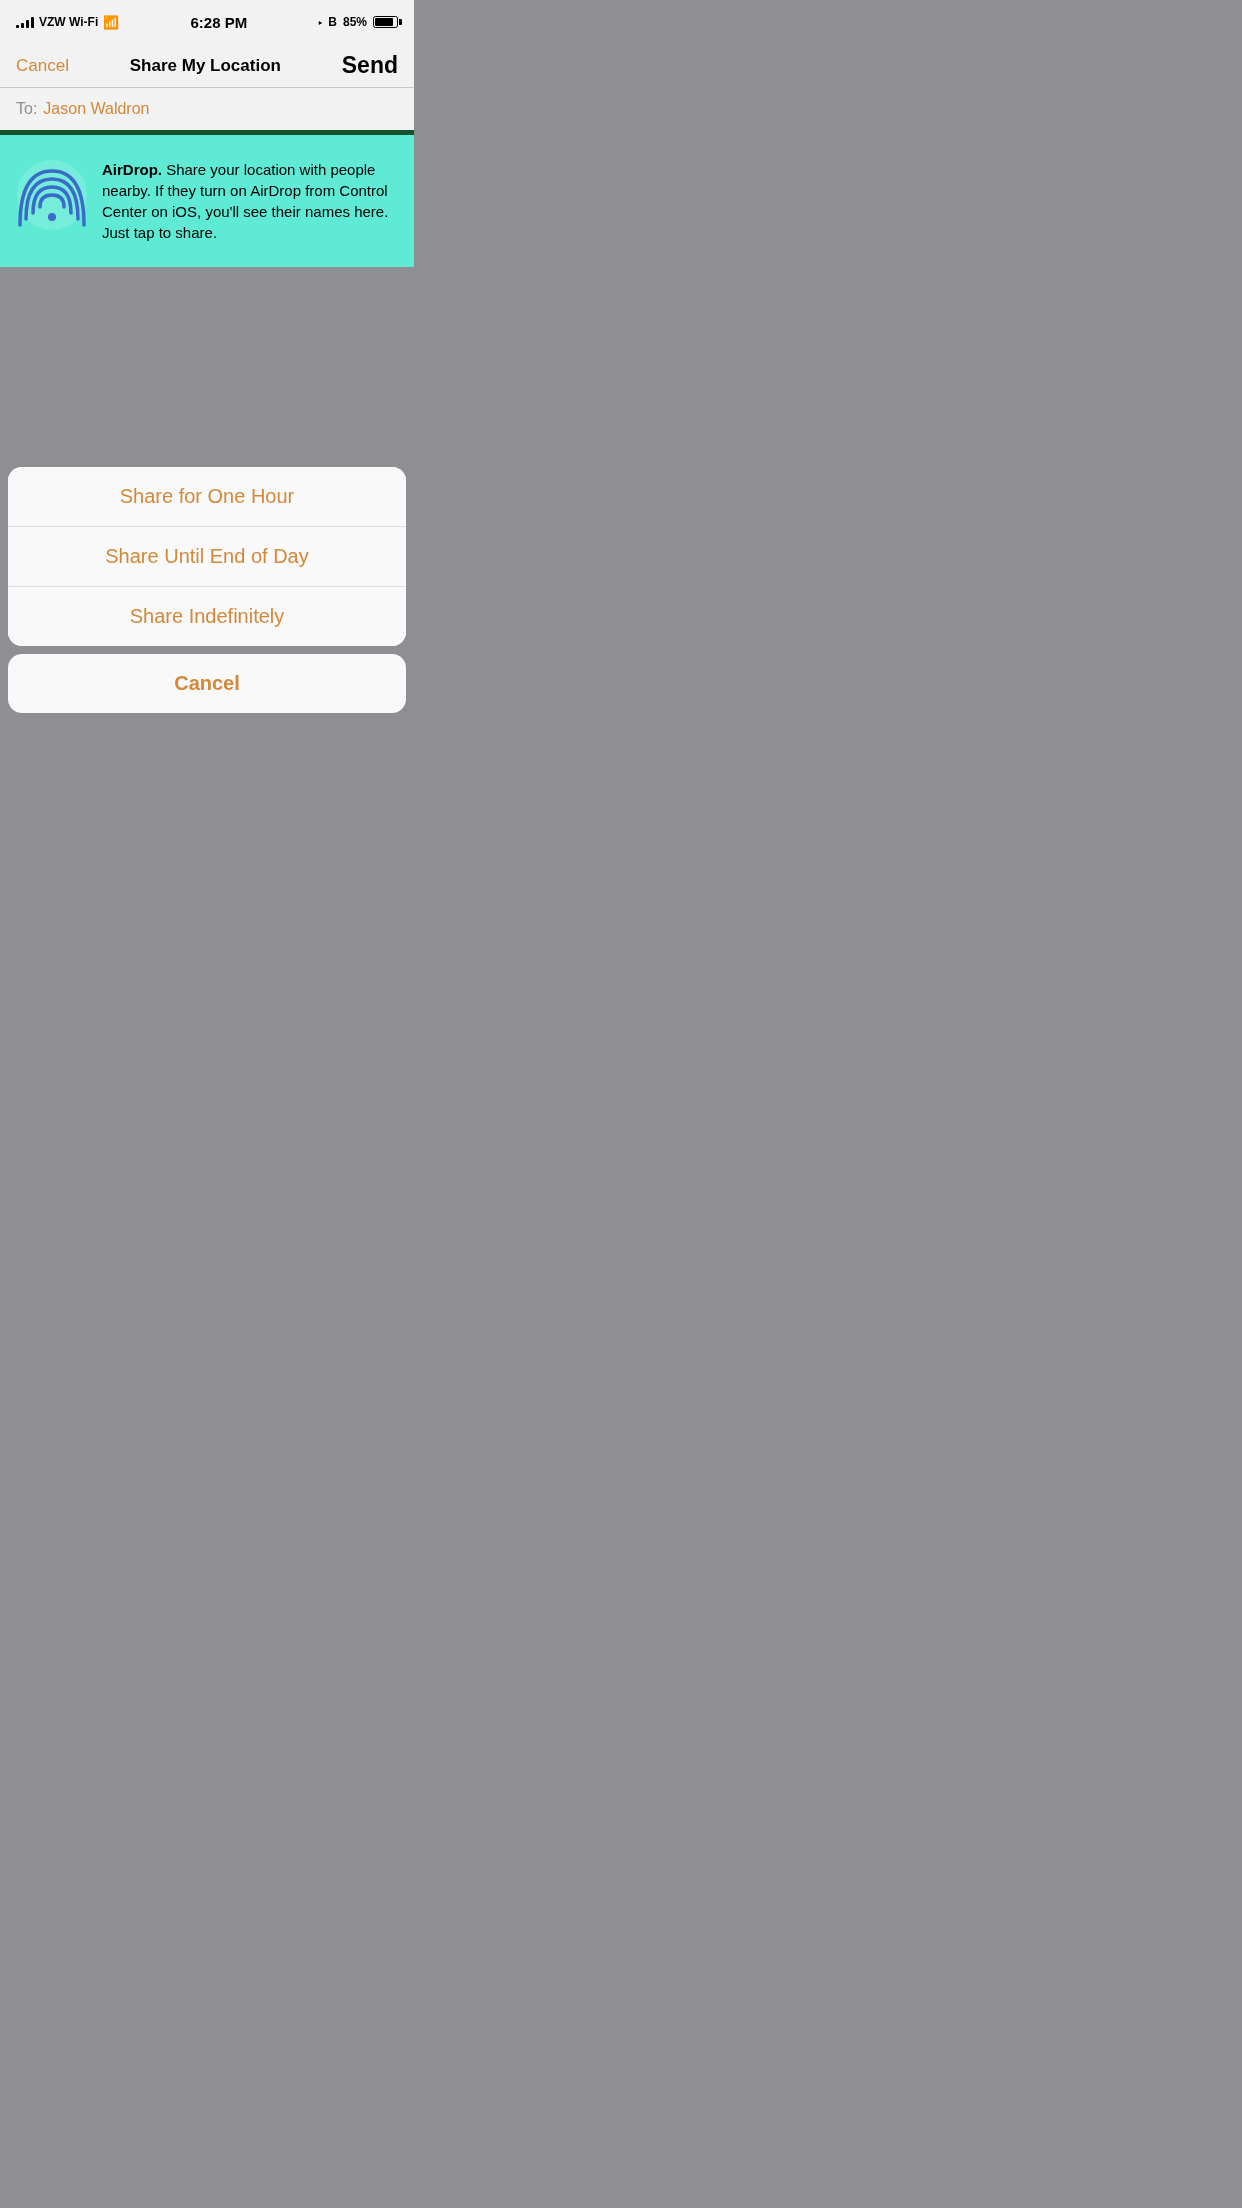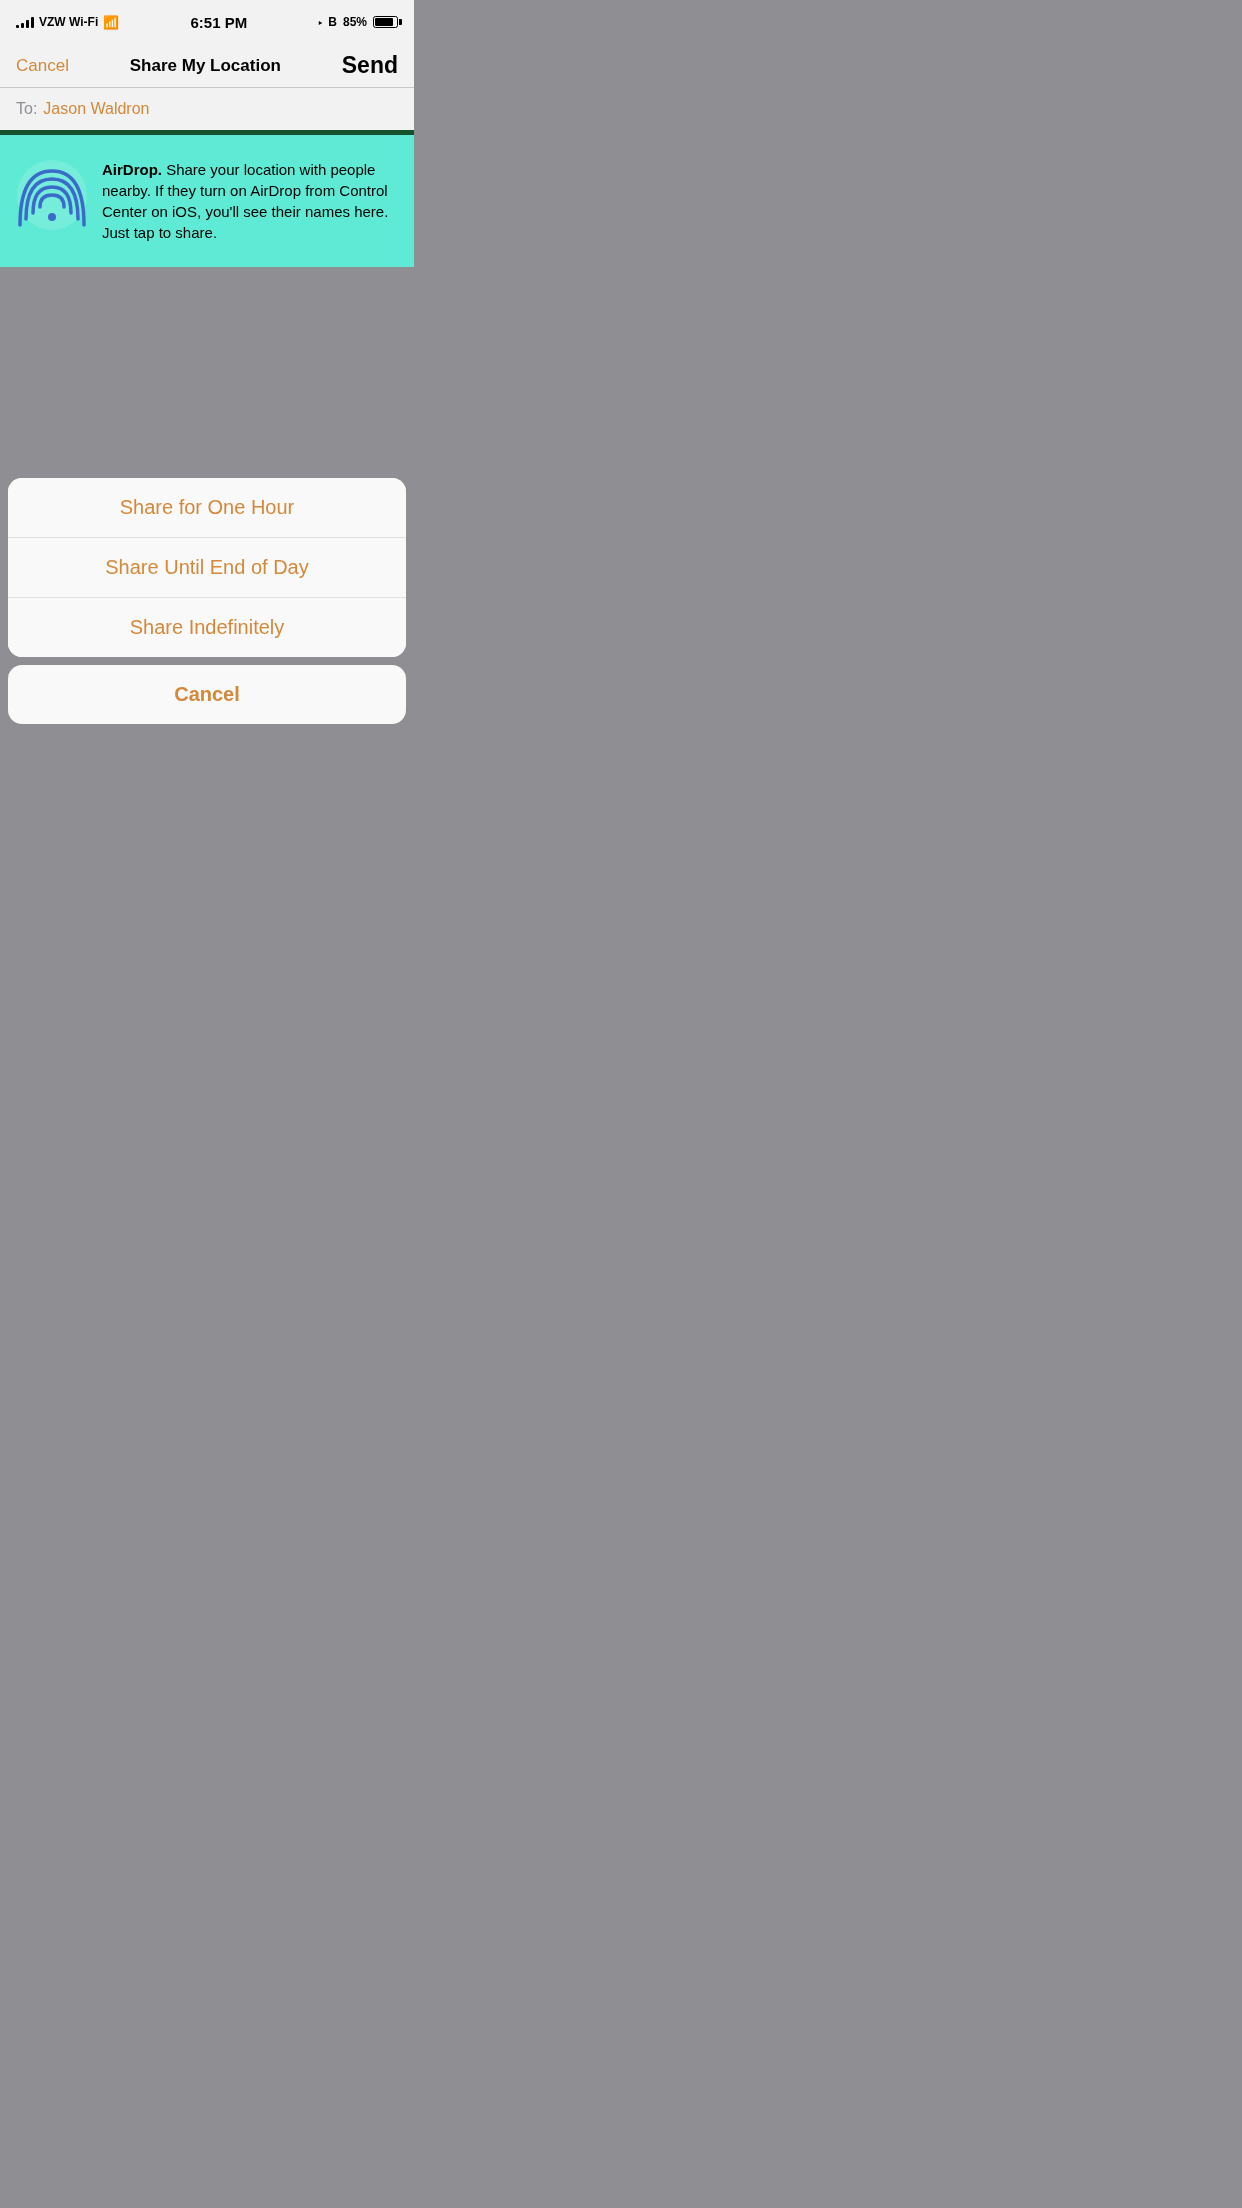--- a/index.html
+++ b/index.html
@@ -162,21 +162,21 @@
       color: #000;
       line-height: 1.4;
     }
     .airdrop-bold {
       font-weight: 700;
     }
 
     
     .bottom-sheet {
       position: absolute;
-      bottom: 4px;
+      bottom: 15px;
       left: 0;
       right: 0;
       padding: 8px 8px 8px 8px;
       display: flex;
       flex-direction: column;
       gap: 8px;
     }
 
     .action-group {
       background: #f9f9f9;
@@ -215,21 +215,21 @@
   <div class="status-left">
     <div class="signal-bars">
       <span style="height:3px"></span>
       <span style="height:5px"></span>
       <span style="height:8px"></span>
       <span style="height:11px"></span>
     </div>
     <span>VZW Wi-Fi</span>
     <span class="wifi-icon">📶</span>
   </div>
-  <div class="status-center">6:51 PM</div>
+  <div class="status-center">6:28 PM</div>
   <div class="status-right">
     <span class="location-arrow">‣</span>
     <span class="bluetooth-icon">B</span>
     <span>85%</span>
     <div class="battery">
       <div class="battery-fill"></div>
     </div>
   </div>
 </div>
 

